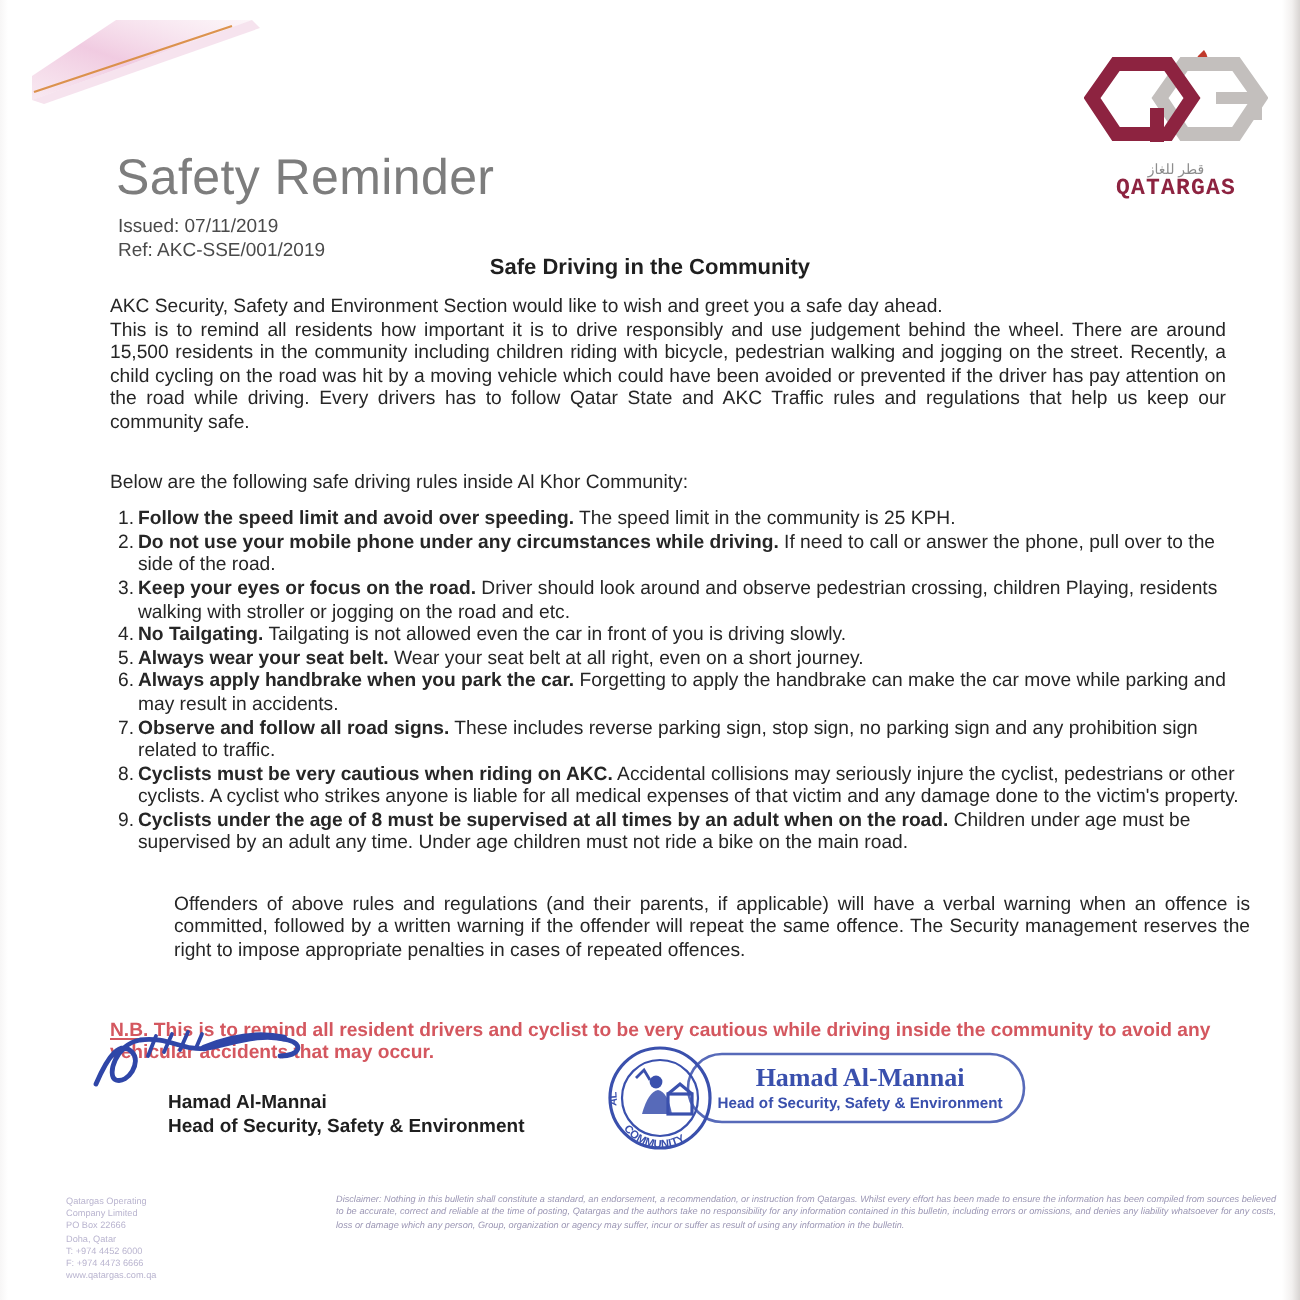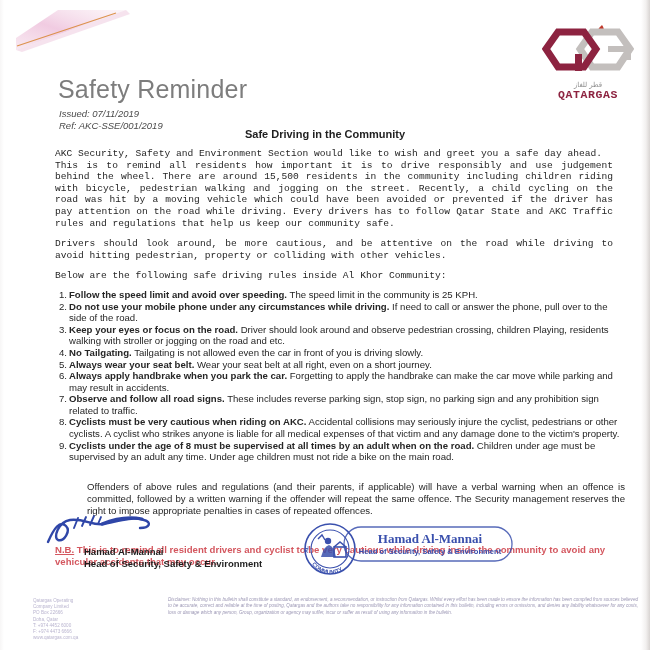--- a/index.html
+++ b/index.html
@@ -35,32 +35,32 @@
     letter-spacing:0.6px; line-height:1;font-family:Liberation Mono, monospace;
   }
 
   .title {
     position:absolute; left:58px; top:75px;
     font-size:25px; font-weight:normal; color:#7d7d7d;
     letter-spacing:0.2px;
   }
   .issued {
     position:absolute; left:59px; top:108px;
-    font-size:9.5px; color:#4a4a4a; line-height:11.5px;font-style:italic;
+    font-size:9.5px; color:#4a4a4a; line-height:11.5px;
   }
 
   .subtitle {
     position:absolute; left:0; top:128px; width:650px;
     text-align:center; font-size:11px; font-weight:bold; color:#1f1f1f;
   }
 
   .body-wrap { position:absolute; left:55px; top:148px; width:570px; }
   .para {
     font-size:9.6px; line-height:11.6px; color:#262626;
-    text-align:justify; margin:0 12px 0 0;font-family:Liberation Mono, monospace;
+    text-align:justify; margin:0 12px 0 0;
   }
   .para.greet { text-align:left; }
   .gap { height:9px; }
   .gap-sm { height:7px; }
 
   ol.rules {
     list-style:none; margin:0; padding:0;
     font-size:9.6px; line-height:11.6px; color:#262626;
   }
   ol.rules li {
@@ -150,21 +150,20 @@
     <div>Issued: 07/11/2019</div>
     <div>Ref: AKC-SSE/001/2019</div>
   </div>
 
   <div class="subtitle">Safe Driving in the Community</div>
 
   <div class="body-wrap">
     <p class="para greet">AKC Security, Safety and Environment Section would like to wish and greet you a safe day ahead.</p>
     <p class="para">This is to remind all residents how important it is to drive responsibly and use judgement behind the wheel. There are around 15,500 residents in the community including children riding with bicycle, pedestrian walking and jogging on the street. Recently, a child cycling on the road was hit by a moving vehicle which could have been avoided or prevented if the driver has pay attention on the road while driving. Every drivers has to follow Qatar State and AKC Traffic rules and regulations that help us keep our community safe.</p>
     <div class="gap"></div>
-    <p class="para">Drivers should look around, be more cautious, and be attentive on the road while driving to avoid hitting pedestrian, property or colliding with other vehicles.</p>
     <div class="gap"></div>
     <p class="para greet">Below are the following safe driving rules inside Al Khor Community:</p>
     <div class="gap-sm"></div>
     <ol class="rules" id="rules-list">
         <li><span class="num">1.</span><b>Follow the speed limit and avoid over speeding.</b><span> The speed limit in the community is 25 KPH.</span></li>
         <li><span class="num">2.</span><b>Do not use your mobile phone under any circumstances while driving.</b><span> If need to call or answer the phone, pull over to the side of the road.</span></li>
         <li><span class="num">3.</span><b>Keep your eyes or focus on the road.</b><span> Driver should look around and observe pedestrian crossing, children Playing, residents walking with stroller or jogging on the road and etc.</span></li>
         <li><span class="num">4.</span><b>No Tailgating.</b><span> Tailgating is not allowed even the car in front of you is driving slowly.</span></li>
         <li><span class="num">5.</span><b>Always wear your seat belt.</b><span> Wear your seat belt at all right, even on a short journey.</span></li>
         <li><span class="num">6.</span><b>Always apply handbrake when you park the car.</b><span> Forgetting to apply the handbrake can make the car move while parking and may result in accidents.</span></li>

